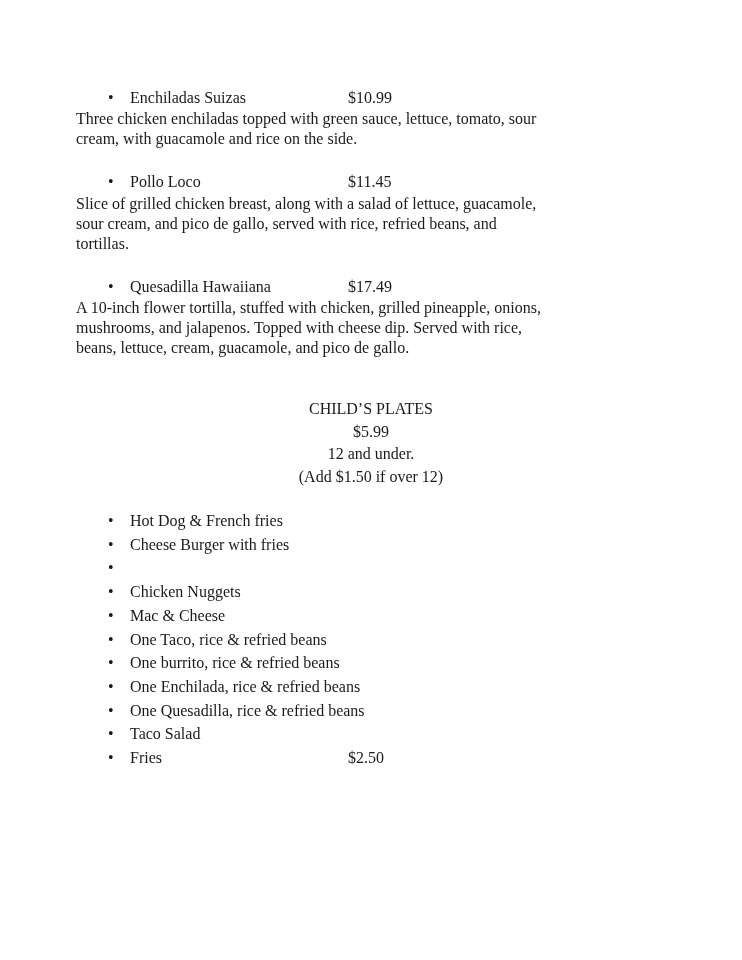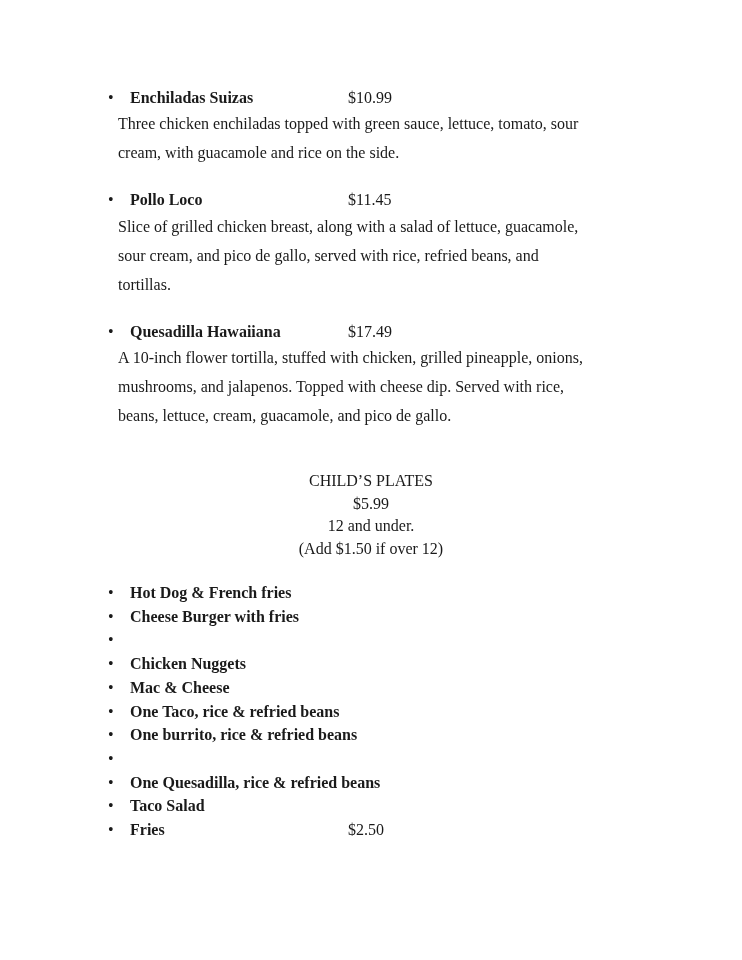--- a/index.html
+++ b/index.html
@@ -30,27 +30,26 @@
   }
   .bullet {
     display: inline-block;
     width: 22px;
     flex: 0 0 22px;
   }
   .item-name {
     display: inline-block;
     width: 218px;
     flex: 0 0 218px;
-    font-weight: bold;
   }
   .item-price { display: inline-block; }
   .item-desc {
-    margin-left: 118px;
+    margin-left: 76px;
     max-width: 472px;
-    line-height: 29px;
+    line-height: 20px;
   }
   
   .childs-header {
     margin-top: 40px;
     text-align: center;
     line-height: 22.8px;
   }
   
   .child-list { margin-top: 20px; }
   .child-row {
@@ -135,20 +134,21 @@
       <span class="item-name">One Taco, rice &amp; refried beans</span>
       <span class="item-price"></span>
     </div>
     <div class="child-row">
       <span class="bullet">•</span>
       <span class="item-name">One burrito, rice &amp; refried beans</span>
       <span class="item-price"></span>
     </div>
     <div class="child-row">
       <span class="bullet">•</span>
+      <span class="item-name">One Enchilada, rice &amp; refried beans</span>
       <span class="item-price"></span>
     </div>
     <div class="child-row">
       <span class="bullet">•</span>
       <span class="item-name">One Quesadilla, rice &amp; refried beans</span>
       <span class="item-price"></span>
     </div>
     <div class="child-row">
       <span class="bullet">•</span>
       <span class="item-name">Taco Salad</span>

